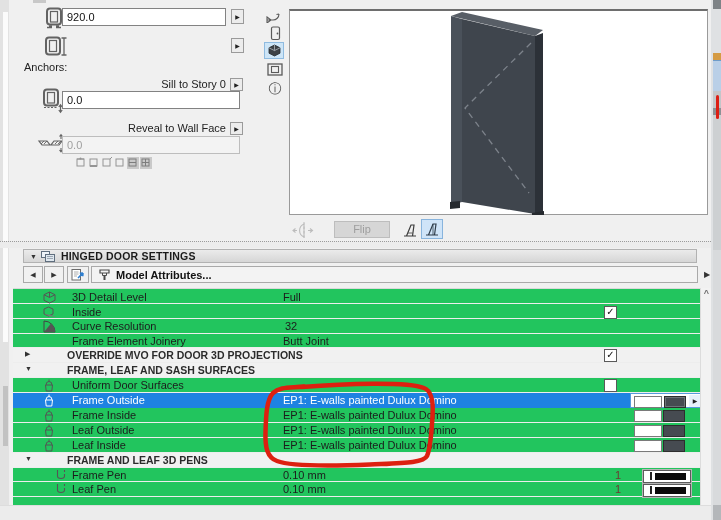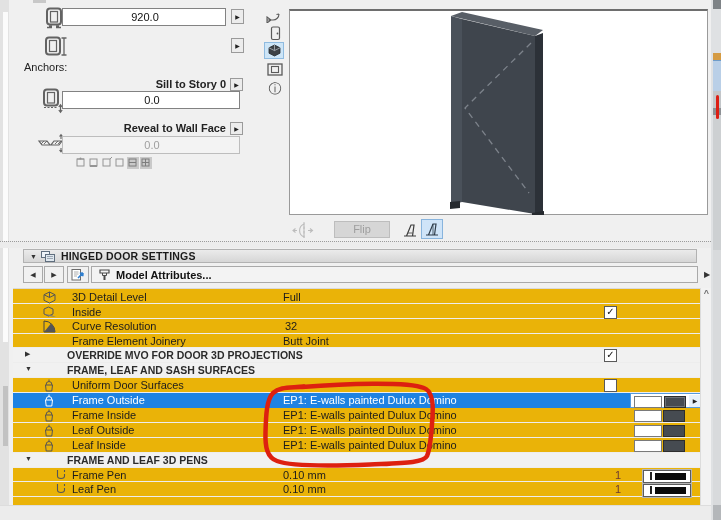--- a/index.html
+++ b/index.html
@@ -1,31 +1,31 @@
 <!DOCTYPE html>
 <html><head>
 <meta charset="utf-8">
 <style>
   html,body{margin:0;padding:0;}
   .screen{position:relative;width:721px;height:520px;background:#f0f0f0;
     font-family:"Liberation Sans",sans-serif;overflow:hidden;color:#1c1c1c;}
   .abs{position:absolute;}
   .inp{position:absolute;border:1px solid #828282;background:#fff;font-family:"Liberation Sans",sans-serif;
-    font-size:11px;color:#111;padding:0 2px 0 4px;box-sizing:border-box;text-align:center;}
+    font-size:11px;color:#111;padding:0 2px 0 4px;box-sizing:border-box;}
   .inp.disabled{background:#f3f3f3;border-color:#bdbdbd;color:#9f9f9f;}
   .flyout{position:absolute;background:#ececec;border:1px solid #9a9a9a;box-sizing:border-box;
     font-size:6px;color:#222;text-align:center;line-height:12px;cursor:pointer;}
   .lbl{position:absolute;font-size:11px;color:#222;white-space:nowrap;}
-  .lbl.b{font-weight:bold;}
+  .lbl.b{font-weight:normal;}
   .toolbtn{position:absolute;box-sizing:border-box;display:flex;align-items:center;justify-content:center;}
   .hdrbar{position:absolute;background:linear-gradient(#ebebeb,#d6d6d6);border:1px solid #b2b2b2;
     box-sizing:border-box;display:flex;align-items:center;}
   .navbtn{position:absolute;background:#f1f1f1;border:1px solid #a9a9a9;box-sizing:border-box;
     font-size:7px;color:#333;display:flex;align-items:center;justify-content:center;cursor:pointer;}
-  .table{position:absolute;left:13px;top:288px;width:687px;height:217px;background:#eab308;border-top:1px solid #d9d9d9;}
+  .table{position:absolute;left:13px;top:288px;width:687px;height:217px;background:#22c55e;border-top:1px solid #d9d9d9;}
   .trow{position:absolute;left:0;width:687px;border-bottom:1px solid #ededed;box-sizing:border-box;}
   .trow.group{background:#f1f1f1;}
   .trow.sel{background:#1e82e2;border-bottom:1px solid #1e82e2;}
   .trow .rl{position:absolute;left:59px;top:1px;font-size:11px;color:#1c1c1c;white-space:nowrap;}
   .trow .gl{position:absolute;left:54px;top:1px;font-size:10.5px;font-weight:bold;color:#2b2b2b;white-space:nowrap;}
   .trow .rv{position:absolute;left:270px;top:1px;font-size:11px;color:#1c1c1c;white-space:nowrap;}
   .trow.sel .rl,.trow.sel .rv{color:#fff;}
   .trow .exp{position:absolute;left:12px;top:2px;font-size:7px;color:#333;}
   .trow .ric{position:absolute;left:30px;top:1px;width:13px;height:13px;}
   .cb{position:absolute;left:591px;top:1px;width:11px;height:11px;background:#fff;border:1px solid #5a5a5a;

